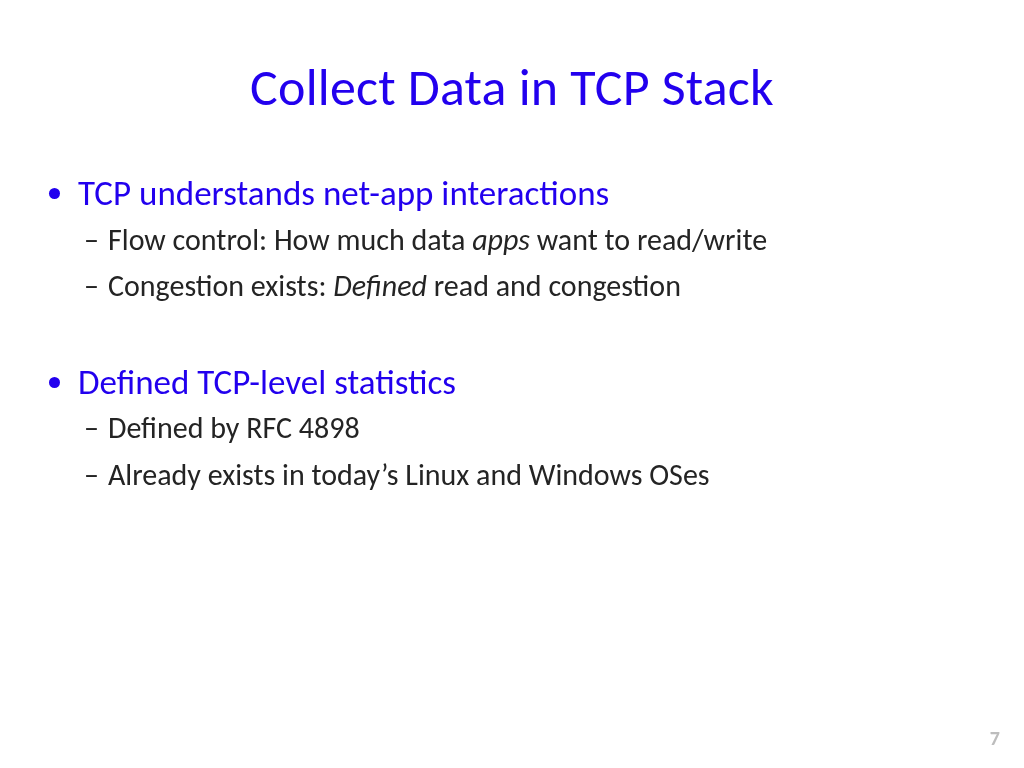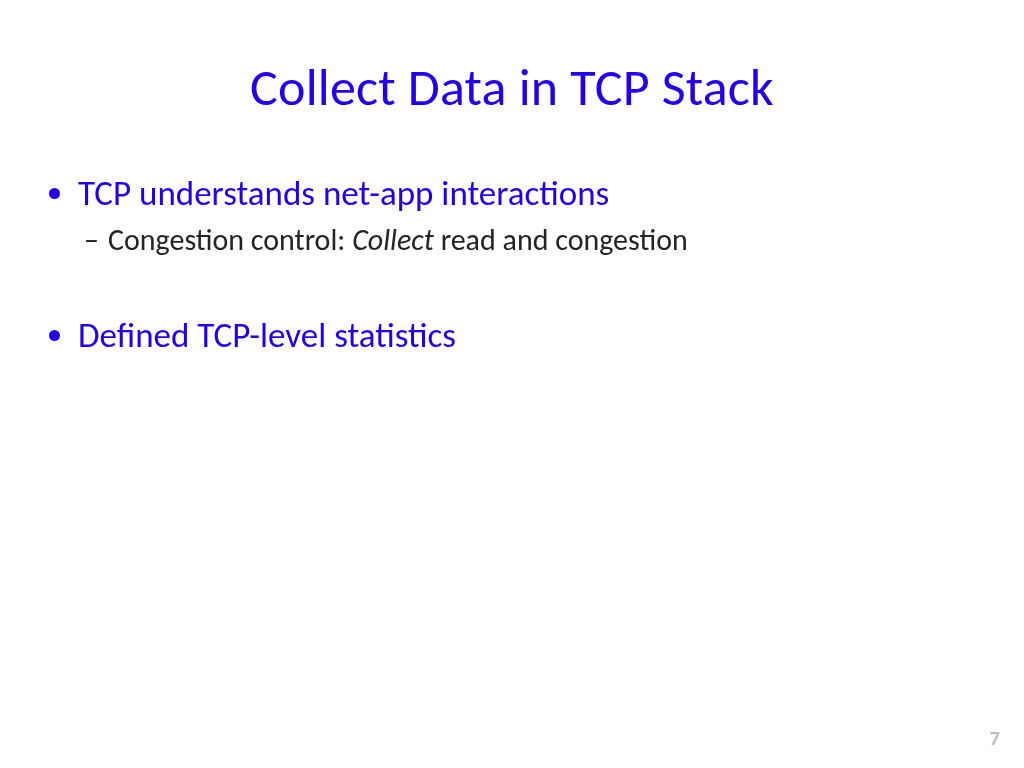--- a/index.html
+++ b/index.html
@@ -71,26 +71,37 @@
 <body>
 
 <div class="slide">
   <h1 class="title">Collect Data in TCP Stack</h1>
 
   <ul class="bullets">
     <li class="l1">
       <span class="l1-text">TCP understands net-app interactions</span>
       <ul>
         <li class="l2">
-          <span class="l2-text">Congestion control: </span><span class="l2-text italic">Collect</span><span class="l2-text"> read and congestion</span>
+          <span class="l2-text">Flow control: How much data </span><span class="l2-text italic">apps</span><span class="l2-text"> want to read/write</span>
+        </li>
+        <li class="l2">
+          <span class="l2-text">Congestion exists: </span><span class="l2-text italic">Defined</span><span class="l2-text"> read and congestion</span>
         </li>
       </ul>
     </li>
 
     <div class="gap"></div>
 
     <li class="l1">
       <span class="l1-text">Defined TCP-level statistics</span>
+      <ul>
+        <li class="l2">
+          <span class="l2-text">Defined by RFC 4898</span>
+        </li>
+        <li class="l2">
+          <span class="l2-text">Already exists in today’s Linux and Windows OSes</span>
+        </li>
+      </ul>
     </li>
   </ul>
 
   <div class="page-number">7</div>
 </div>
 
 </body></html>

